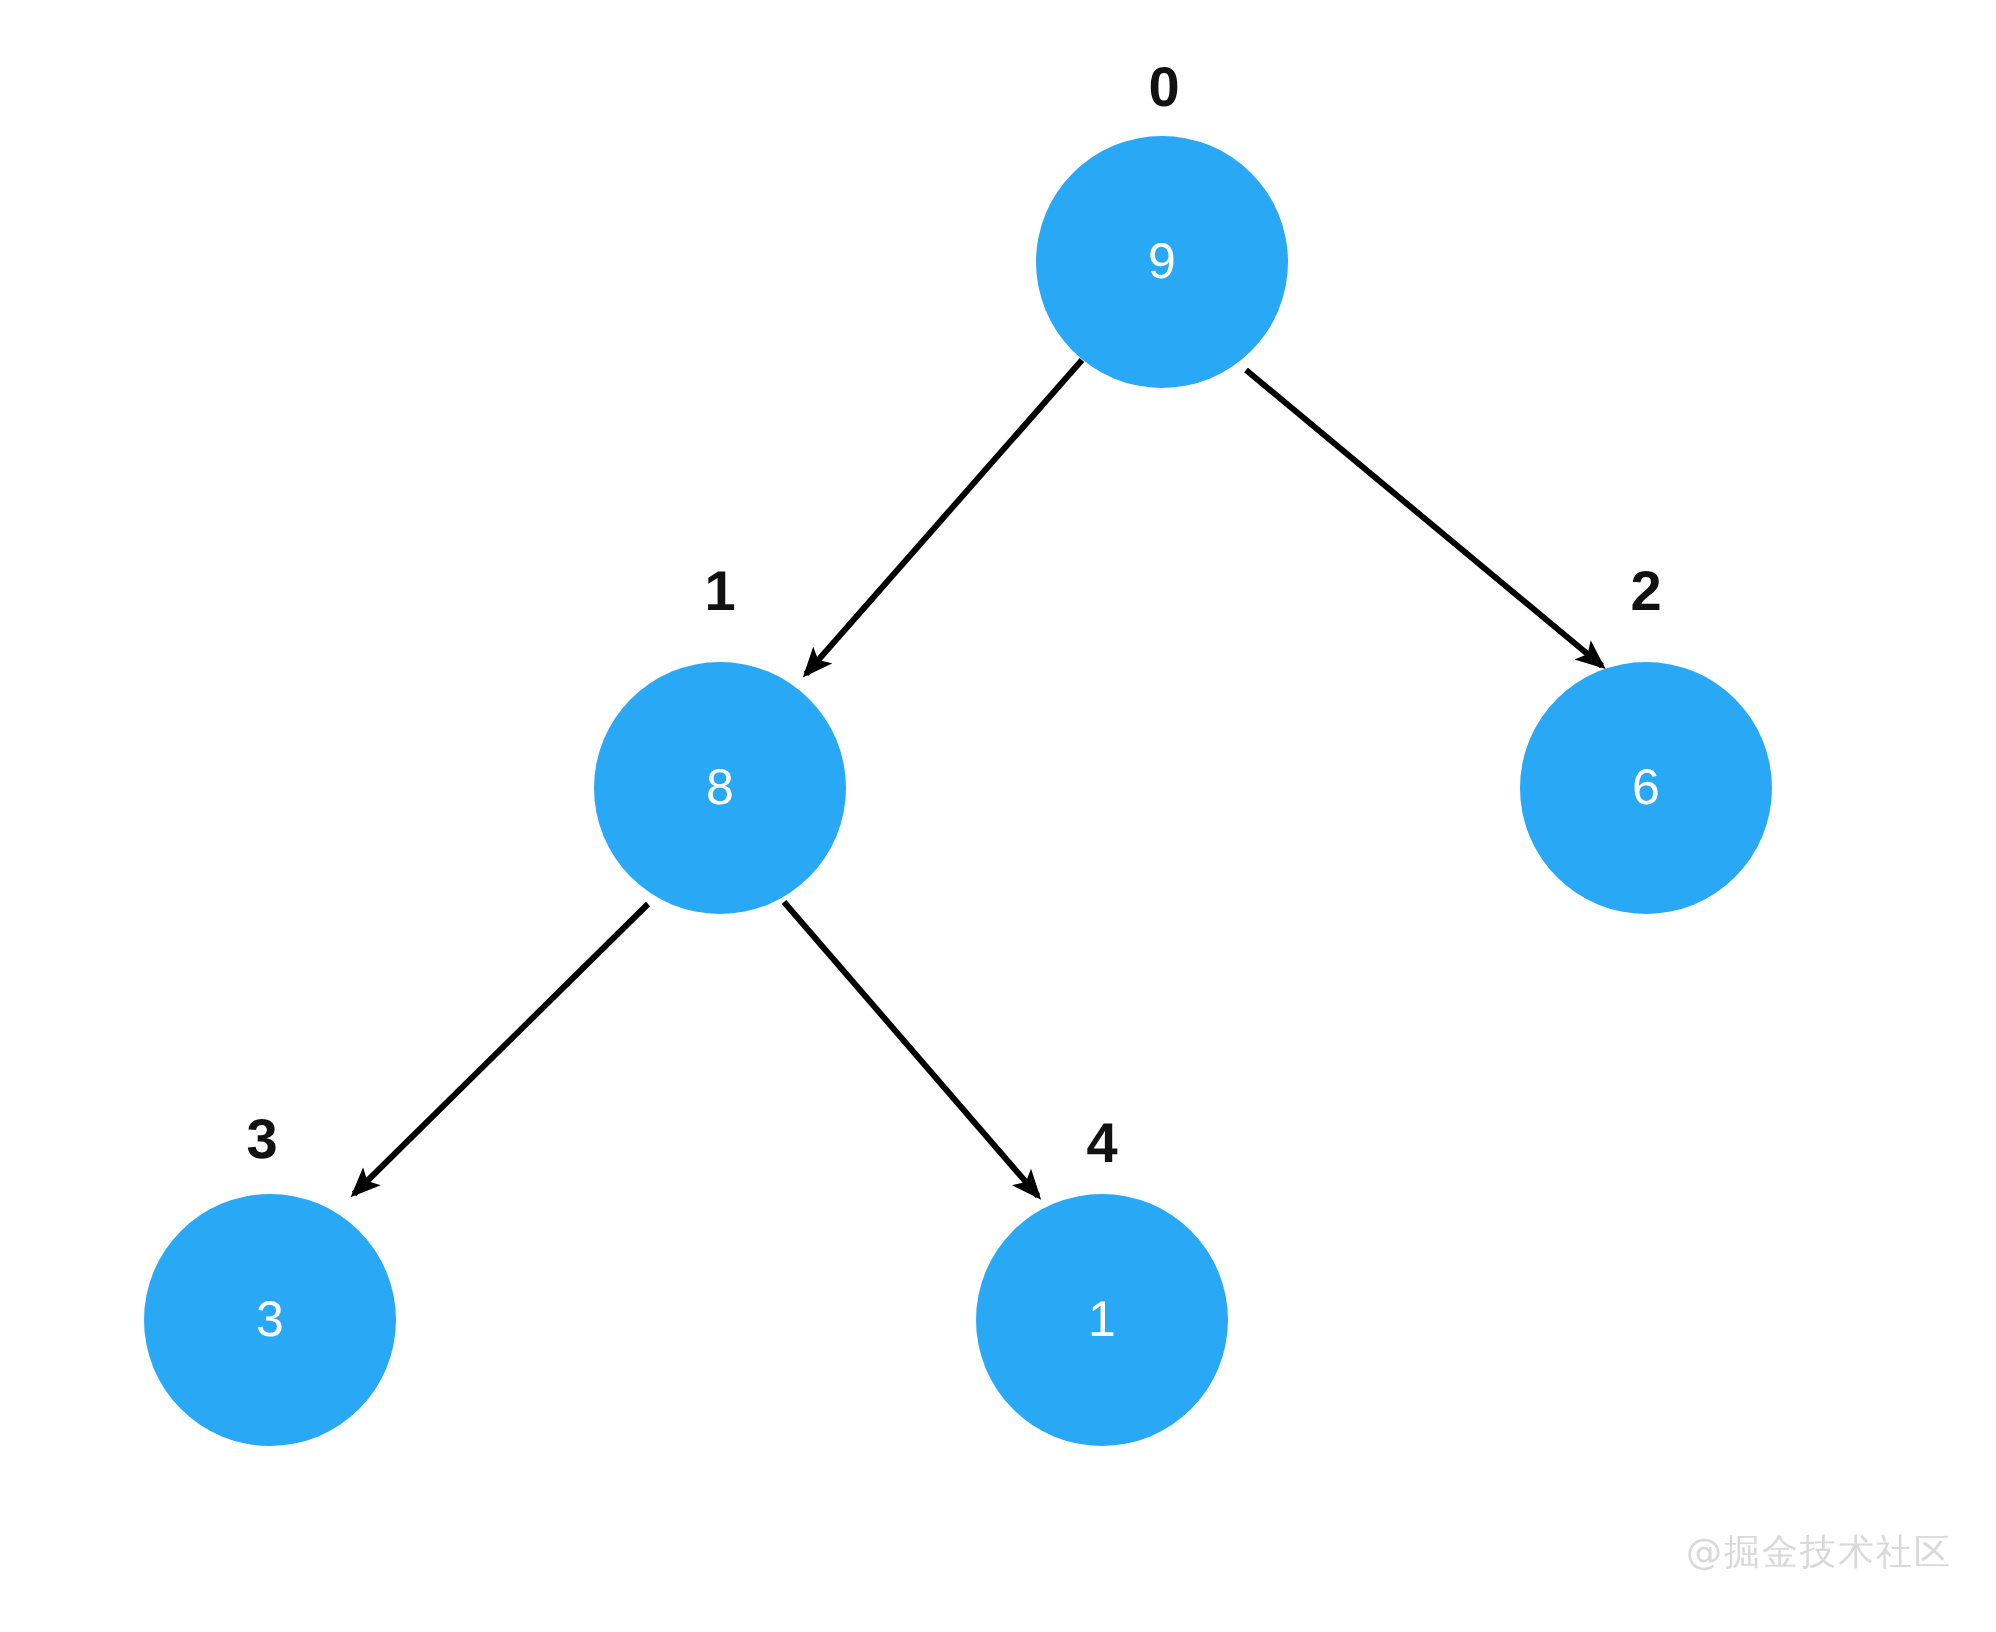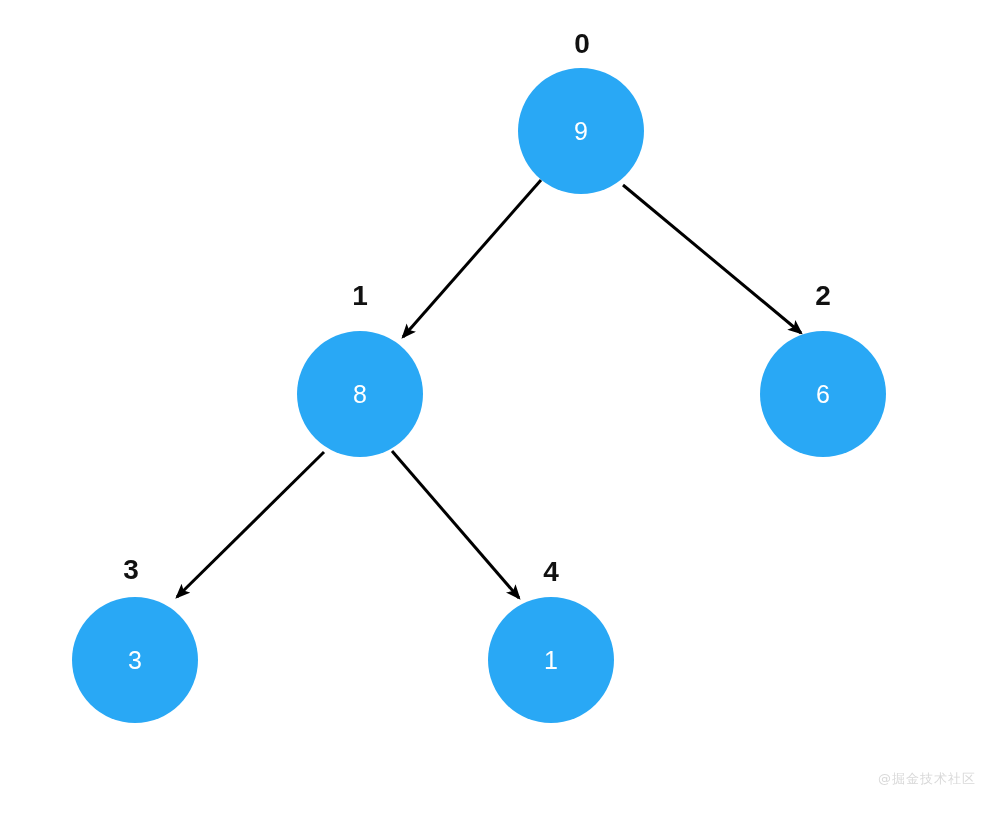--- a/index.html
+++ b/index.html
@@ -49,21 +49,21 @@
     font-weight: bold;
     line-height: 1;
     font-family: "Liberation Sans", sans-serif;
     white-space: nowrap;
   }
   #watermark {
     position: absolute;
     right: 22px;
     bottom: 28px;
     color: #d9d9d9;
-    font-size: 13px;
+    font-size: 18px;
     letter-spacing: 1px;
     font-family: "DejaVu Sans", sans-serif;
     white-space: nowrap;
     user-select: none;
   }
 </style>
 </head>
 <body>
 
 <div id="tree-canvas">

